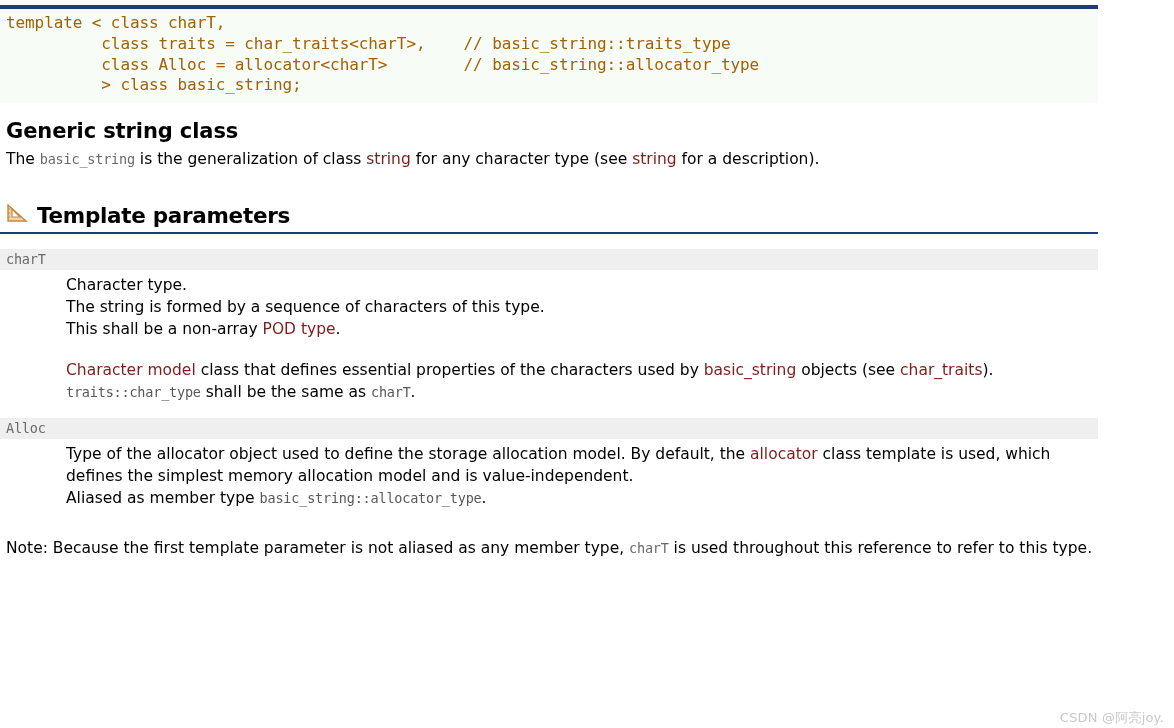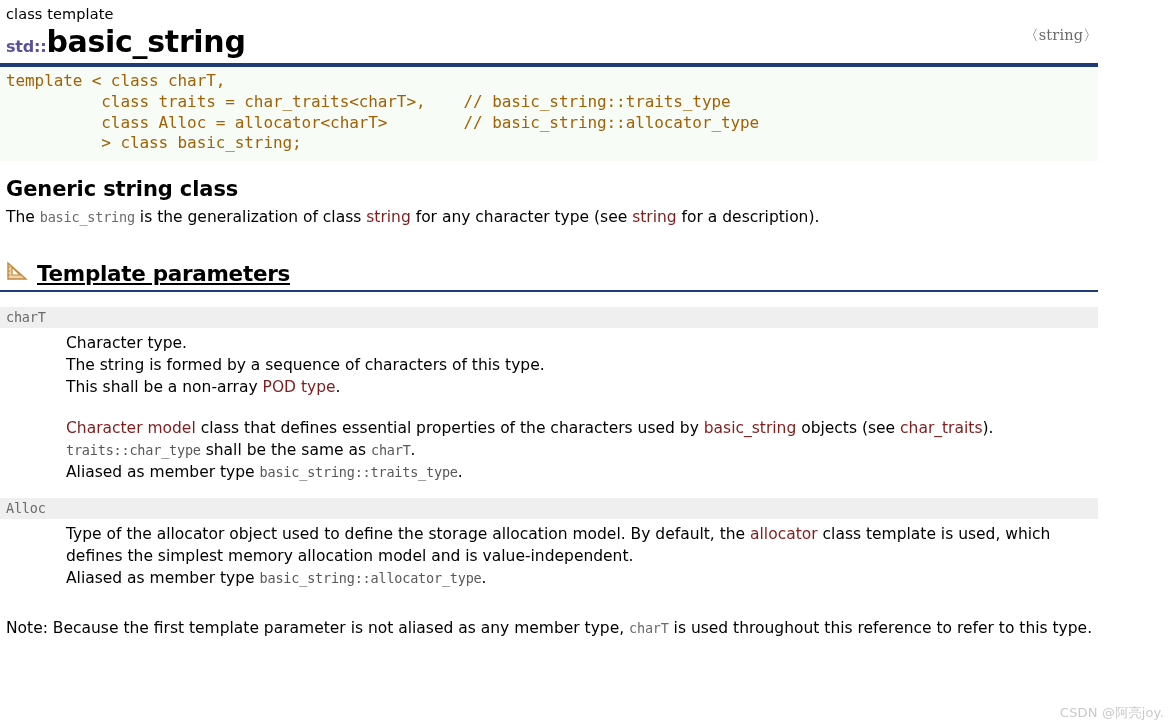--- a/index.html
+++ b/index.html
@@ -119,21 +119,20 @@
     width: 22px;
     height: 20px;
     flex: 0 0 auto;
     margin-bottom: 3px;
   }
   .section-title {
     font-size: 21.5px;
     font-weight: bold;
     line-height: 1;
     letter-spacing: -0.3px;
-    text-decoration: underline;
   }
   .rule-thin {
     width: 1098px;
     height: 1.6px;
     background: #1f3c78;
     margin-top: 6px;
   }
 
   
   .param-bar {
@@ -171,25 +170,20 @@
     color: #c9c9c9;
     letter-spacing: 0.2px;
     white-space: nowrap;
   }
 </style>
 </head>
 <body>
 
 <div class="page">
 
-  <div class="title-block">
-    <div class="kicker">class template</div>
-    <div class="main-title"><span class="ns-prefix">std::</span><span>basic_string</span></div>
-    <div class="header-file">〈string〉</div>
-  </div>
 
   <div class="rule-thick"></div>
   <div class="code-block">template &lt; class charT,
           class traits = char_traits&lt;charT&gt;,    // basic_string::traits_type
           class Alloc = allocator&lt;charT&gt;        // basic_string::allocator_type
           &gt; class basic_string;</div>
 
   <div class="subhead">Generic string class</div>
   <div class="para"><span>The </span><span class="mono">basic_string</span><span> is the generalization of class </span><span class="lnk">string</span><span> for any character type (see </span><span class="lnk">string</span><span> for a description).</span></div>
 
@@ -212,21 +206,20 @@
   <div class="param-body">
     <span class="line"><span>Character type.</span></span>
     <span class="line"><span>The string is formed by a sequence of characters of this type.</span></span>
     <span class="line"><span>This shall be a non-array </span><span class="lnk">POD type</span><span>.</span></span>
   </div>
 
   <div class="param-gap"></div>
   <div class="param-body">
     <span class="line"><span class="lnk">Character model</span><span> class that defines essential properties of the characters used by </span><span class="lnk">basic_string</span><span> objects (see </span><span class="lnk">char_traits</span><span>).</span></span>
     <span class="line"><span class="mono-dark">traits::char_type</span><span> shall be the same as </span><span class="mono-dark">charT</span><span>.</span></span>
-    <span class="line"><span>Aliased as member type </span><span class="mono-dark">basic_string::traits_type</span><span>.</span></span>
   </div>
 
   <div class="param-gap"></div>
   <div class="param-bar">Alloc</div>
   <div class="param-body">
     <span class="line"><span>Type of the allocator object used to define the storage allocation model. By default, the </span><span class="lnk">allocator</span><span> class template is used, which defines the simplest memory allocation model and is value-independent.</span></span>
     <span class="line"><span>Aliased as member type </span><span class="mono-dark">basic_string::allocator_type</span><span>.</span></span>
   </div>
 
   <div class="note"><span>Note: Because the first template parameter is not aliased as any member type, </span><span class="mono">charT</span><span> is used throughout this reference to refer to this type.</span></div>

